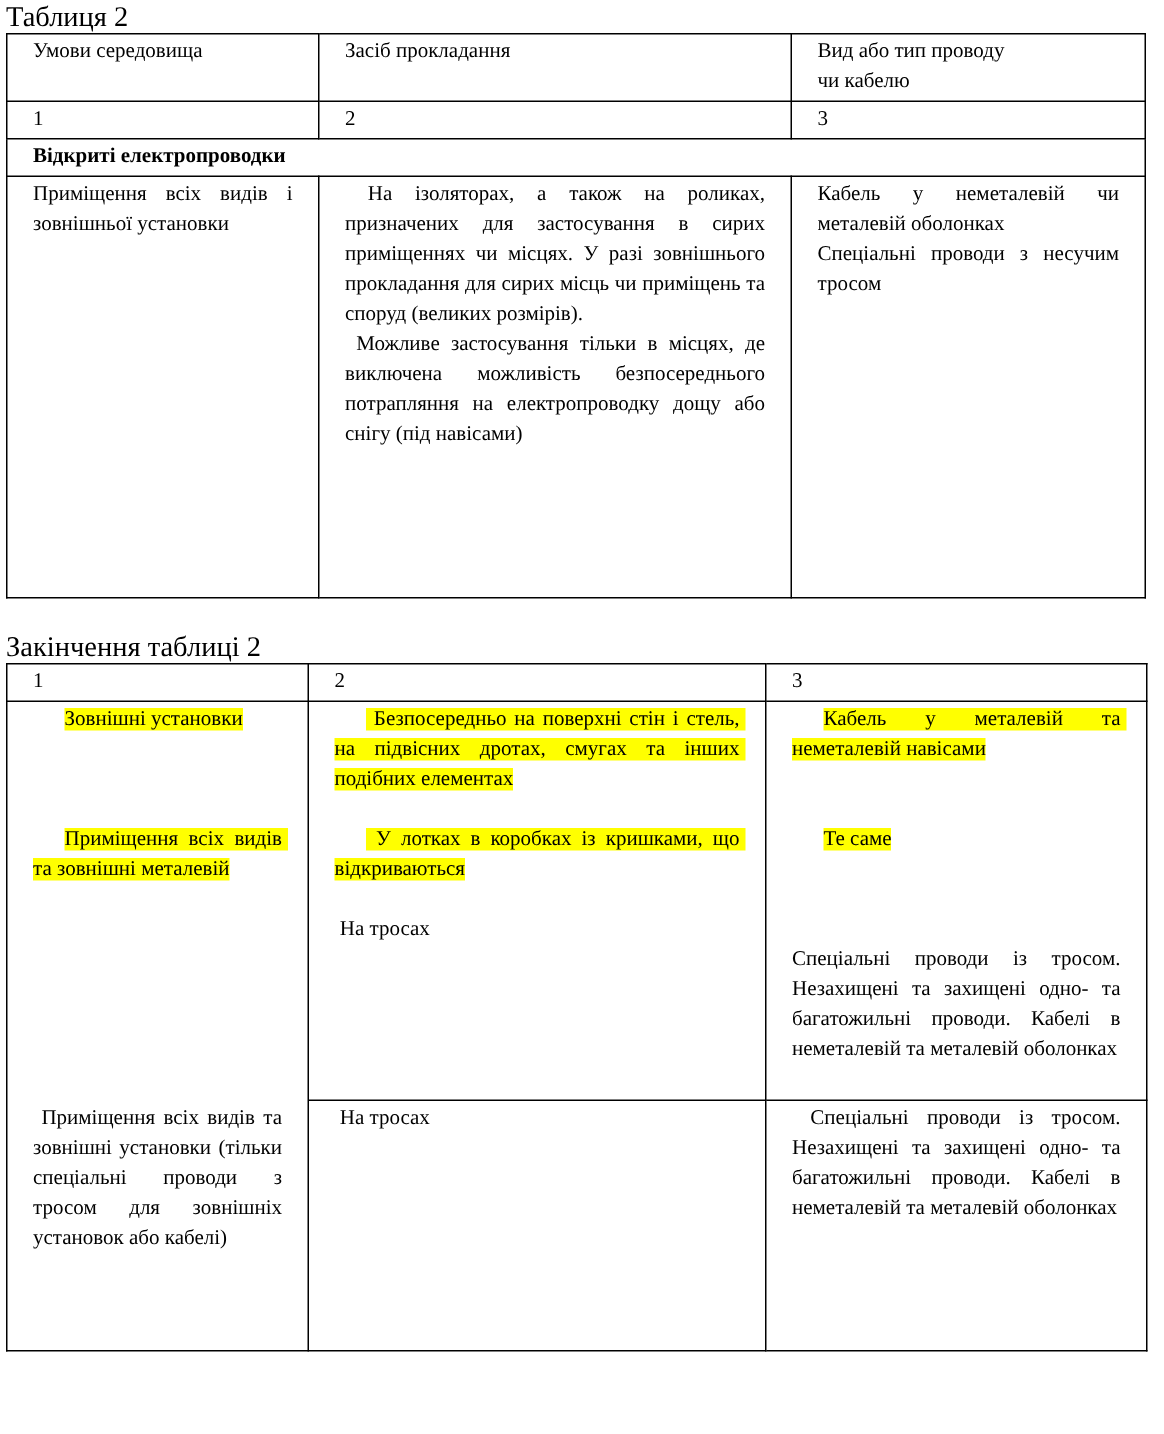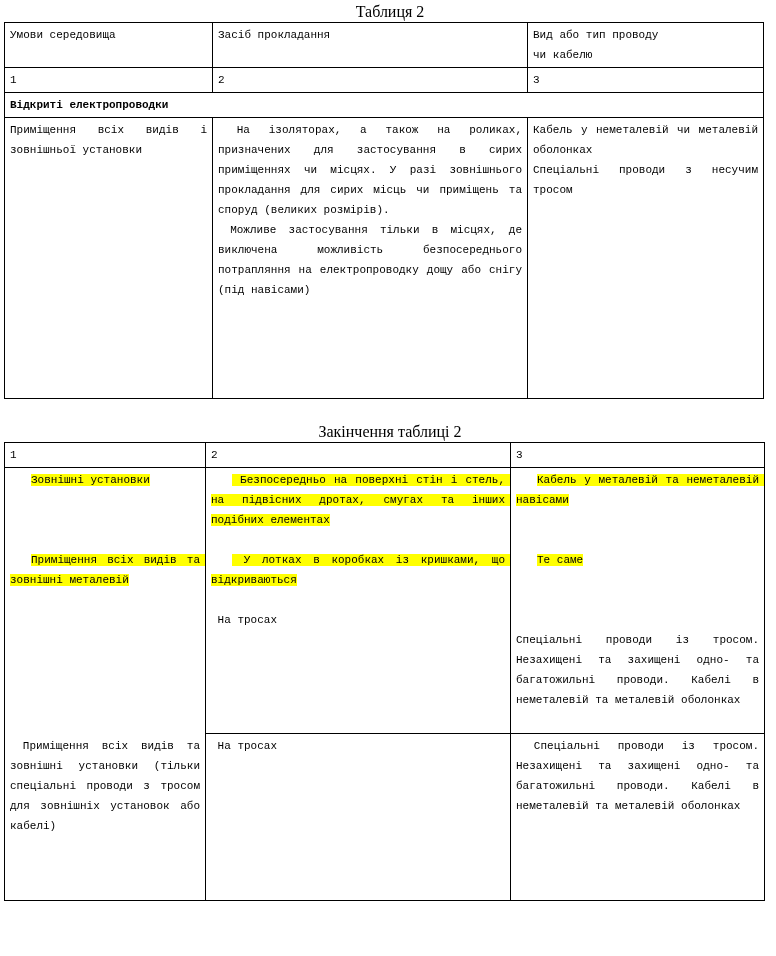--- a/index.html
+++ b/index.html
@@ -11,42 +11,40 @@
   }
   .page {
     position: relative;
     width: 776px; height: 956px;
     box-sizing: border-box;
     padding: 4px 0 0 4px;
     background: #ffffff;
     overflow: hidden;
   }
   .tbl-title {
-    font-size: 16px;
+    font-size: 19px;
     line-height: 15px;
     margin: 0 0 3px 0;
     white-space: pre;
-    text-align: center;
   }
   .t2title { margin-top: 25px; }
   table.t {
     border-collapse: collapse;
     table-layout: fixed;
     border: 1px solid #000;
   }
   table.t td {
     border: 1px solid #000;
     vertical-align: top;
-    padding: 2px 5px;
-    font-size: 11px;
+    padding: 2px 17px;
+    font-size: 14px;
     line-height: 20px;
     white-space: pre-wrap;
     word-wrap: break-word;
     overflow: hidden;
-    font-family: Liberation Mono, monospace;
   }
   .just { text-align: justify; }
   .r-head td { height: 31px; line-height: 17px; }
   .r-num td  { height: 12px; line-height: 13px; padding-top: 1px; padding-bottom: 1px; }
   .r-sect td { height: 17px; line-height: 17px; font-weight: bold; }
   .t1 .r-a td { height: 58px; line-height: 16px; }
   .t1 .r-b td { height: 276px; }
   .t2 .r-big td { height: 261px; }
   .t2 .r-last td { height: 162px; }
   .nb-bottom { border-bottom: none !important; }

